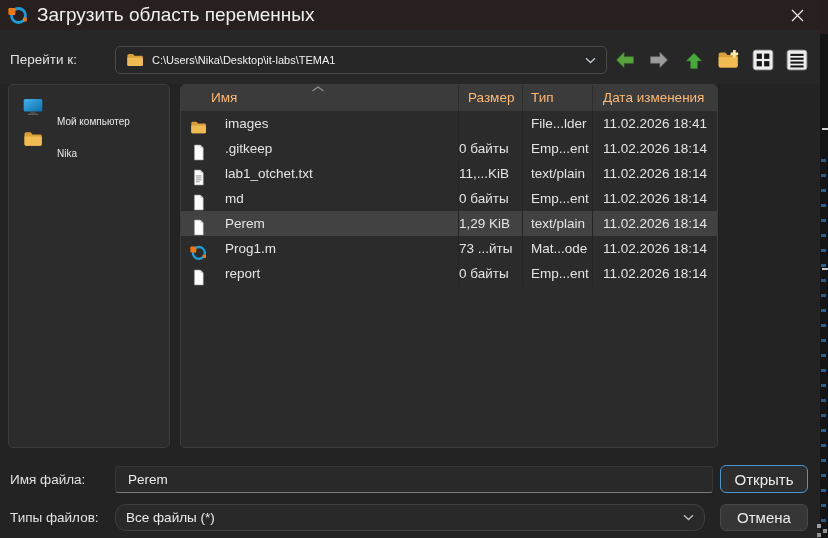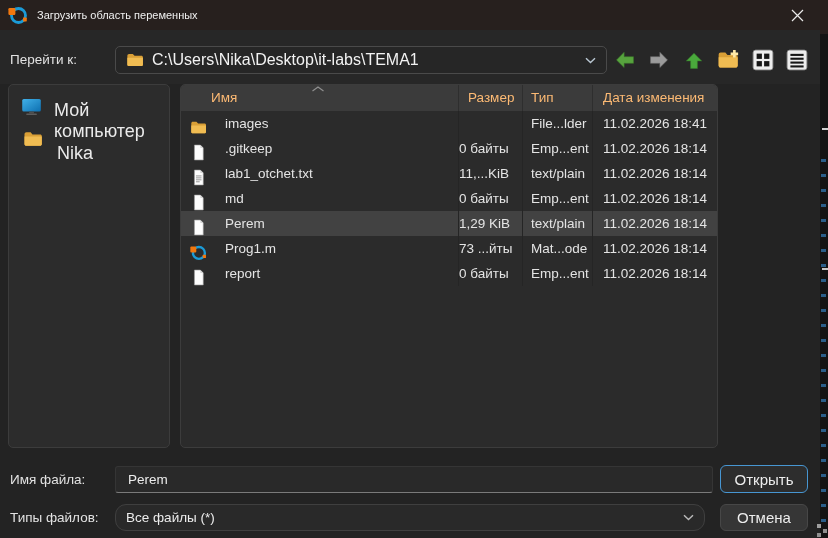--- a/index.html
+++ b/index.html
@@ -4,42 +4,42 @@
 <style>
   html,body{margin:0;padding:0;background:#101010;}
   .screen{position:relative;width:828px;height:538px;overflow:hidden;
     font-family:"Liberation Sans",sans-serif;background:#131313;}
   .dialog{position:absolute;left:0;top:0;width:820px;height:538px;background:#232323;}
 
   
   .titlebar{position:absolute;left:0;top:0;width:820px;height:30px;background:#27201e;
     display:flex;align-items:center;}
   .titlebar .appicon{margin-left:8px;width:20px;height:20px;flex:0 0 auto;}
-  .titlebar .title{margin-left:9px;font-size:11px;color:#f0f0f0;}
+  .titlebar .title{margin-left:9px;font-size:19px;color:#f0f0f0;}
   .closebtn{position:absolute;right:0;top:0;width:46px;height:30px;background:transparent;border:none;
     display:flex;align-items:center;justify-content:center;}
 
   
   .toolbar{position:absolute;left:0;top:30px;width:820px;height:54px;background:#272727;}
   .lbl{position:absolute;font-size:13.5px;color:#e2e2e2;}
   .goto-lbl{left:10px;top:46px;line-height:28px;}
   .pathbox{position:absolute;left:115px;top:46px;width:492px;height:28px;box-sizing:border-box;
     background:#262626;border:1px solid #4a4a4a;border-radius:5px;display:flex;align-items:center;
     padding:0 10px;gap:8px;}
-  .pathbox .ptext{flex:1;font-size:16px;color:#f2f2f2;white-space:nowrap;overflow:hidden;}
+  .pathbox .ptext{flex:1;font-size:11px;color:#f2f2f2;white-space:nowrap;overflow:hidden;}
   .navbar{position:absolute;left:612px;top:46px;width:198px;height:28px;display:flex;
     justify-content:space-between;align-items:center;}
   .navbtn{width:26px;height:28px;background:transparent;border:none;padding:0;
     display:flex;align-items:center;justify-content:center;}
 
   
   .sidebar{position:absolute;left:8px;top:84px;width:162px;height:364px;box-sizing:border-box;
     background:#2c2c2c;border:1px solid #3c3c3c;border-radius:5px;padding-top:6px;}
   .side-item{display:flex;align-items:center;height:32px;padding-left:12px;gap:12px;}
-  .side-item .slabel{font-size:18px;color:#eaeaea;margin-top:28px;}
+  .side-item .slabel{font-size:10px;color:#eaeaea;margin-top:28px;}
 
   .filepanel{position:absolute;left:180px;top:84px;width:538px;height:364px;box-sizing:border-box;
     background:#2b2b2b;border:1px solid #3c3c3c;border-radius:5px;overflow:hidden;}
   .thead{position:relative;display:flex;height:26px;background:#3b3b3b;color:#fdba74;font-size:13.5px;}
   .hc{line-height:26px;box-sizing:border-box;}
   .hc+.hc{border-left:1px solid #2e2e2e;}
   .c-name{width:277px;padding-left:30px;}
   .c-size{width:64px;padding-left:9px;}
   .c-type{width:70px;padding-left:8px;}
   .c-date{width:125px;padding-left:10px;}

